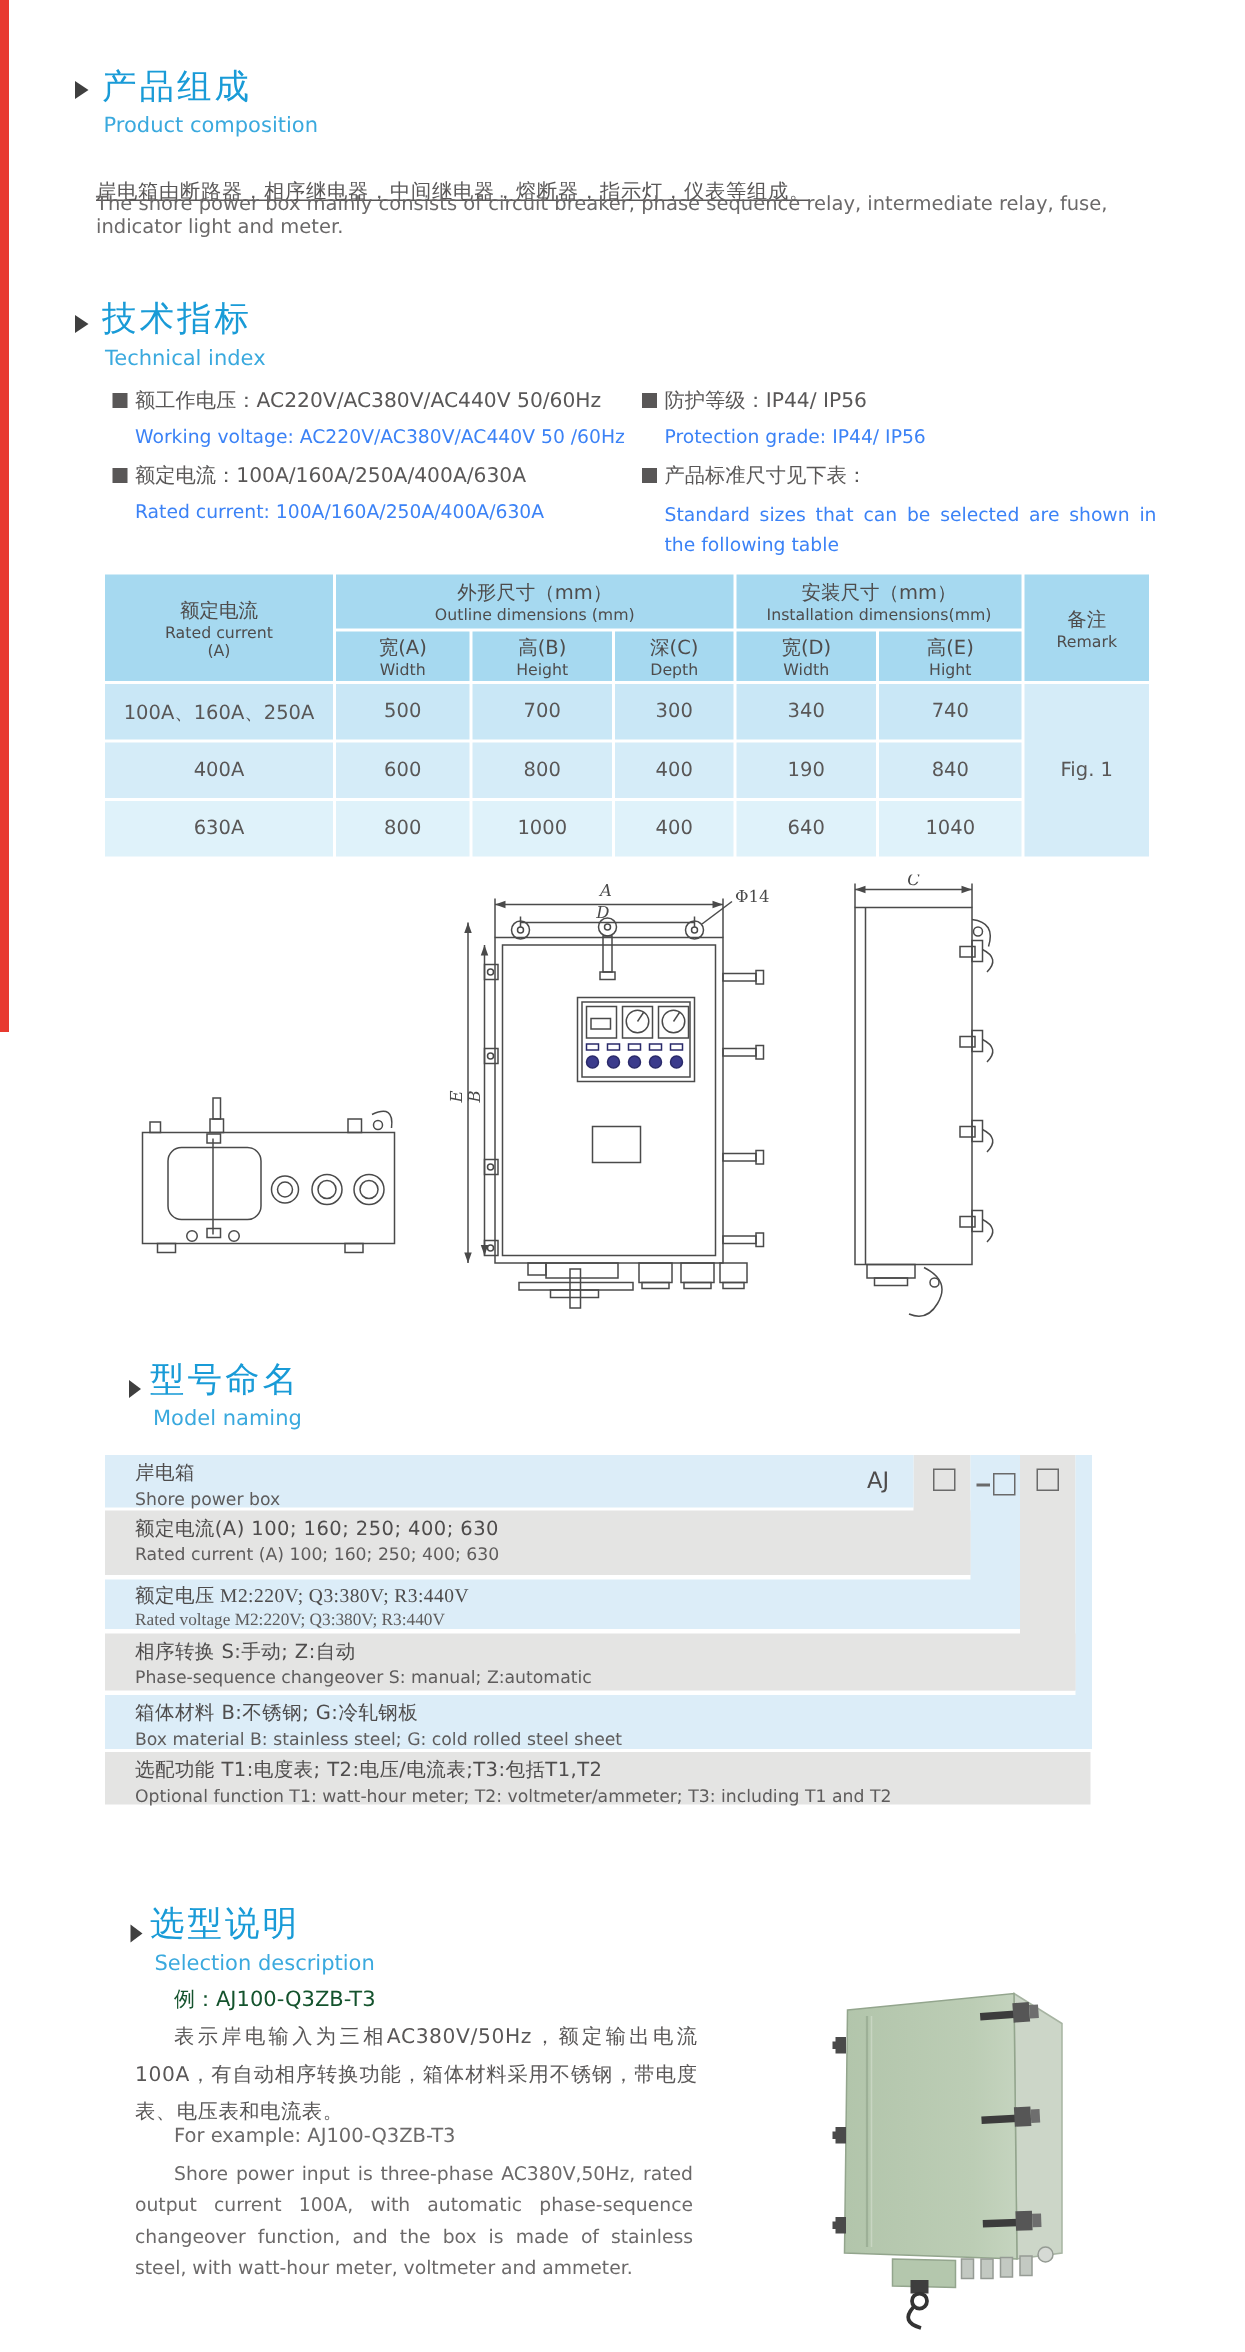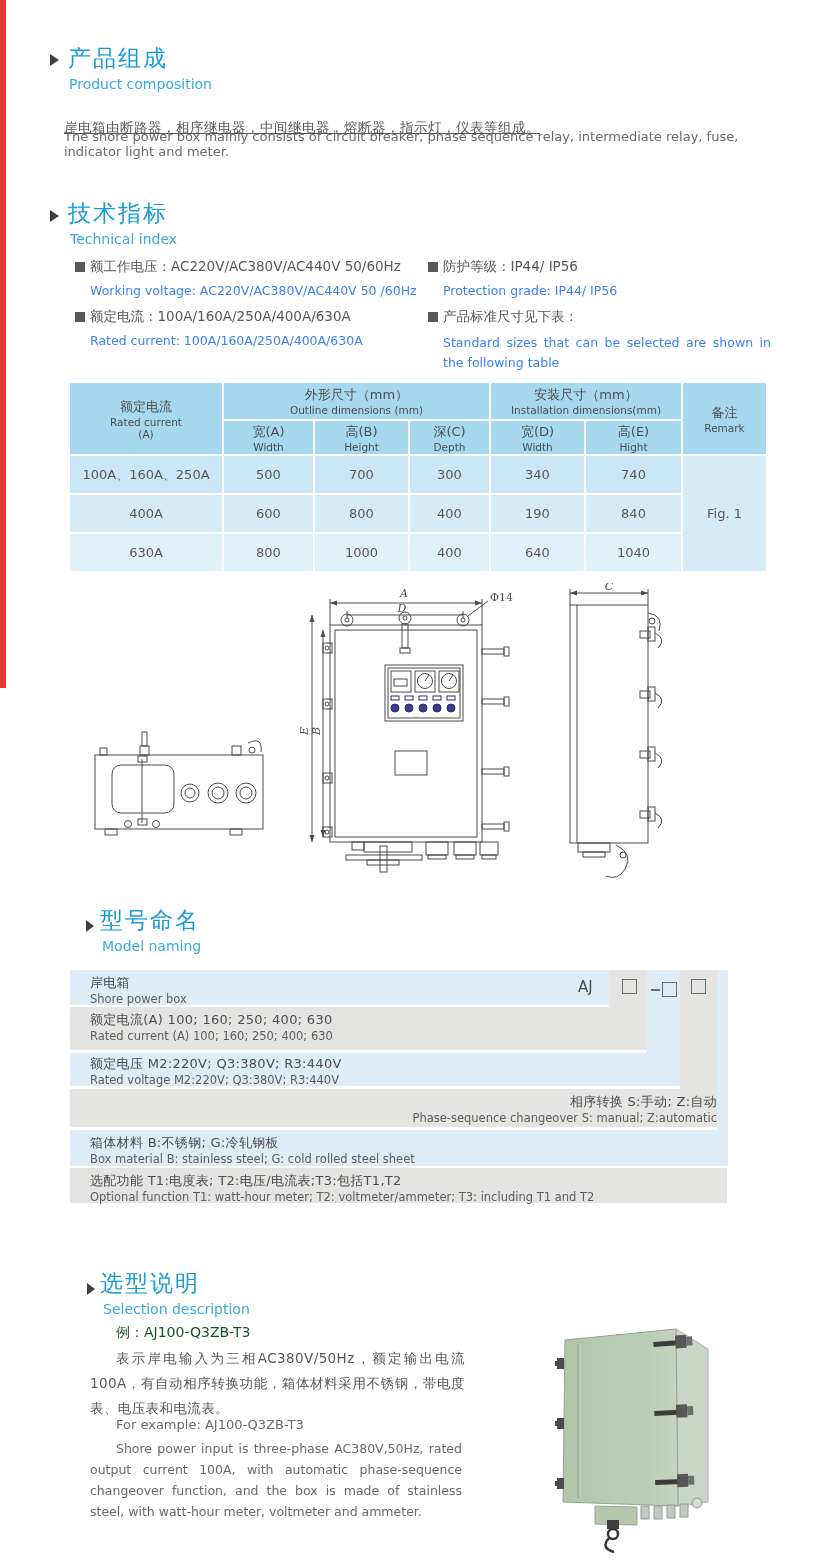--- a/index.html
+++ b/index.html
@@ -318,25 +318,25 @@
     <div class="abs nm-blue" style="left:647px;top:2px;width:11px;height:196px;"></div>
 
     <div class="nm-row nm-blue nm-txt" style="top:2px;height:35px;width:539px;box-sizing:border-box;">
       <div class="nm-cn">岸电箱</div>
       <div class="nm-en">Shore power box</div>
     </div>
     <div class="nm-row nm-gray nm-txt" style="top:39px;height:43px;width:577px;box-sizing:border-box;">
       <div class="nm-cn">额定电流(A)  100; 160; 250; 400; 630</div>
       <div class="nm-en">Rated current (A) 100; 160; 250; 400; 630</div>
     </div>
-    <div class="nm-row nm-blue nm-txt" style="top:85px;height:33px;width:610px;box-sizing:border-box;padding-top:2px;">
+    <div class="nm-row nm-blue nm-txt" style="top:85px;height:33px;width:610px;box-sizing:border-box;padding-top:2px;font-family:Liberation Serif, serif;">
       <div class="nm-cn">额定电压   M2:220V;  Q3:380V;  R3:440V</div>
       <div class="nm-en">Rated voltage  M2:220V;  Q3:380V;  R3:440V</div>
     </div>
-    <div class="nm-row nm-gray nm-txt" style="top:121px;height:38px;width:647px;box-sizing:border-box;text-align:right;">
+    <div class="nm-row nm-gray nm-txt" style="top:121px;height:38px;width:647px;box-sizing:border-box;">
       <div class="nm-cn">相序转换  S:手动; Z:自动</div>
       <div class="nm-en">Phase-sequence changeover  S: manual;  Z:automatic</div>
     </div>
     <div class="nm-row nm-blue nm-txt" style="top:162px;height:36px;width:658px;box-sizing:border-box;">
       <div class="nm-cn">箱体材料    B:不锈钢;  G:冷轧钢板</div>
       <div class="nm-en">Box material   B: stainless steel; G: cold rolled steel sheet</div>
     </div>
     <div class="nm-row nm-gray nm-txt" style="top:200px;height:35px;width:657px;box-sizing:border-box;">
       <div class="nm-cn">选配功能      T1:电度表; T2:电压/电流表;T3:包括T1,T2</div>
       <div class="nm-en">Optional function  T1: watt-hour meter; T2: voltmeter/ammeter; T3: including T1 and T2</div>

